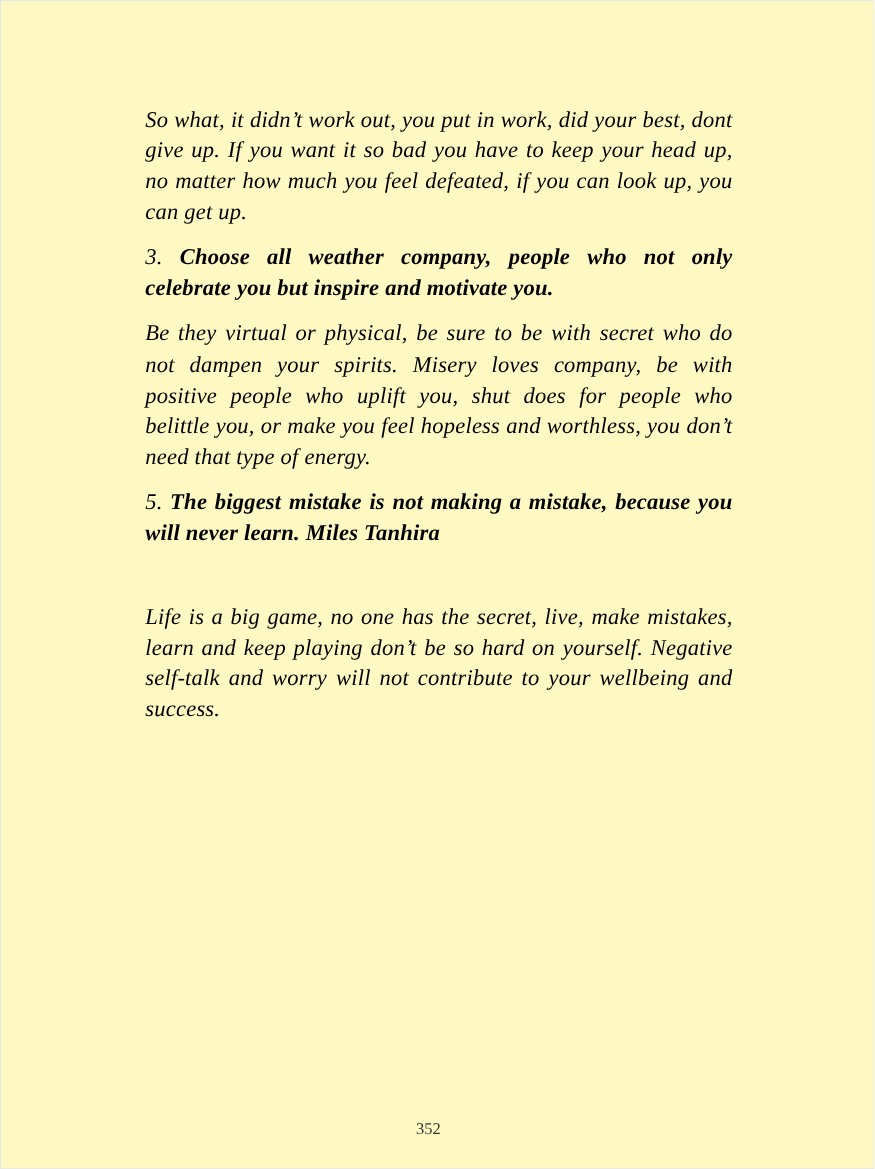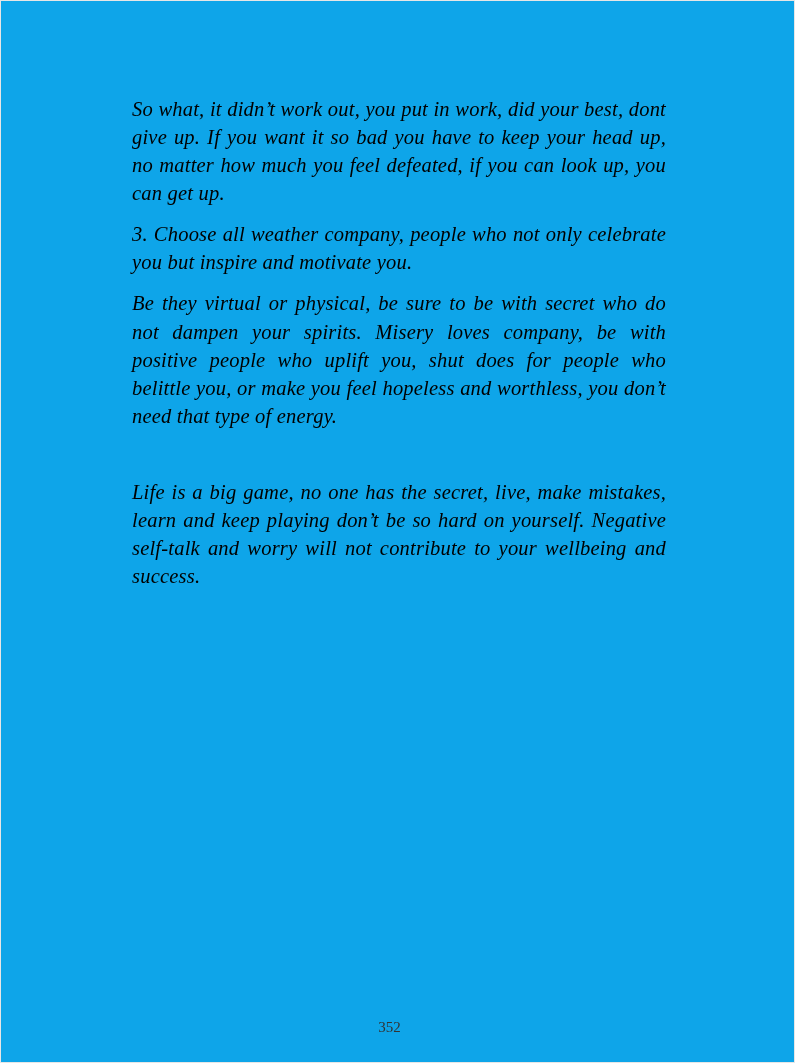--- a/index.html
+++ b/index.html
@@ -4,21 +4,21 @@
 <style>
   html, body {
     margin: 0;
     padding: 0;
     background: #ffffff;
   }
   .page {
     position: relative;
     width: 795px;
     height: 1063px;
-    background: #0ea5e9;
+    background: #fef9c3;
     box-sizing: border-box;
     border: 1px solid #e6e6e6;
     font-family: "Liberation Serif", "DejaVu Serif", serif;
     color: #000000;
     overflow: hidden;
   }
   .content {
     position: absolute;
     top: 94px;
     left: 131px;
@@ -26,21 +26,21 @@
   }
   .para {
     font-style: italic;
     font-size: 20.5px;
     line-height: 1.37;
     text-align: justify;
     margin: 0 0 13px 0;
     letter-spacing: 0.2px;
   }
   .para.heading .htext {
-    font-weight: normal;
+    font-weight: bold;
     margin-top: 36px;
   }
   .para.heading .num {
     font-weight: normal;
   }
   .para:last-child {
     margin-bottom: 0;
     margin-top: 48px;
   }
   .footer {
@@ -62,20 +62,21 @@
   <main class="content">
 
     <p class="para body">So what, it didn’t work out, you put in work, did your best, dont give up.  If  you want it so bad you have to keep your head up, no matter how much you feel defeated,  if you can look up, you can get up.</p>
 
     <p class="para heading"><span class="num">3.</span> <span class="htext">Choose all weather company,  people who not only celebrate you but inspire and motivate  you.</span></p>
 
     <p class="para body">Be they virtual or physical, be sure to be with secret who do not  dampen your spirits. Misery loves company, be with positive people who uplift you, shut does for people who belittle you, or make you feel  hopeless and worthless, you don’t need that type of energy.</p>
 
 
 
+    <p class="para heading"><span class="num">5.</span> <span class="htext">The biggest mistake is not making a mistake, because you will never learn. Miles Tanhira</span></p>
 
     <p class="para body">Life is a big game, no one has the secret, live, make mistakes, learn and keep playing don’t be so hard on yourself. Negative self-talk and worry will not contribute to your wellbeing and success.</p>
 
   </main>
 
   <div class="footer">352</div>
 
 </div>
 
 </body></html>

